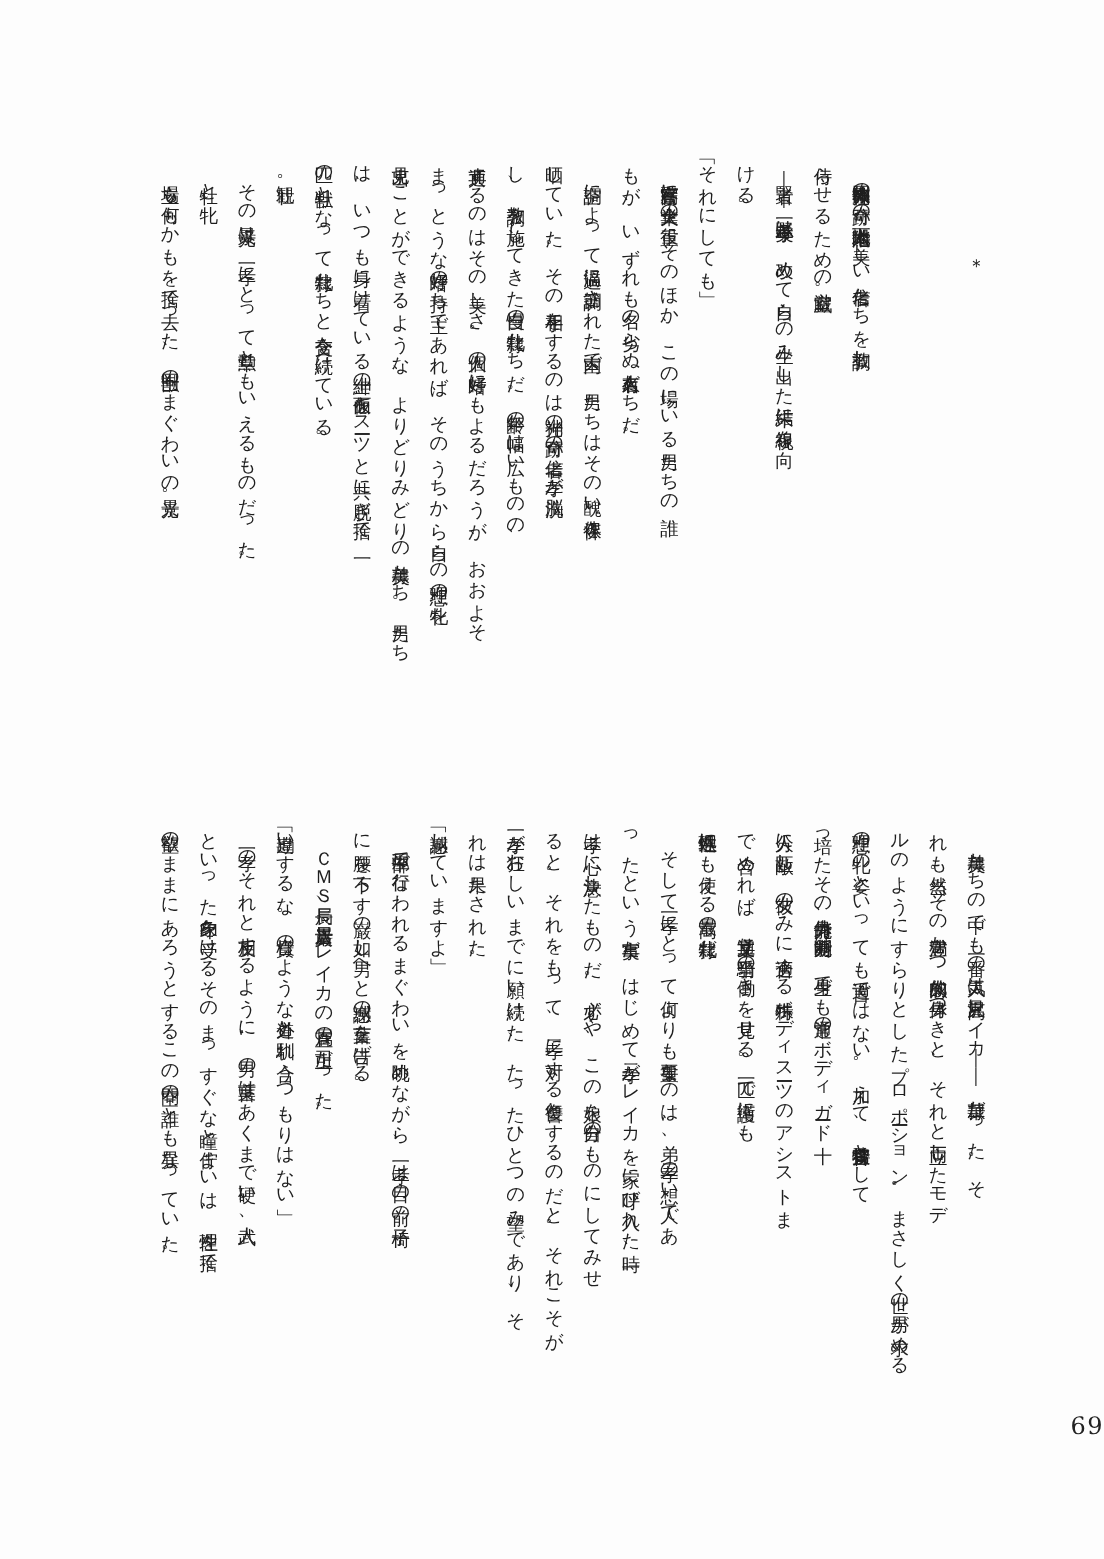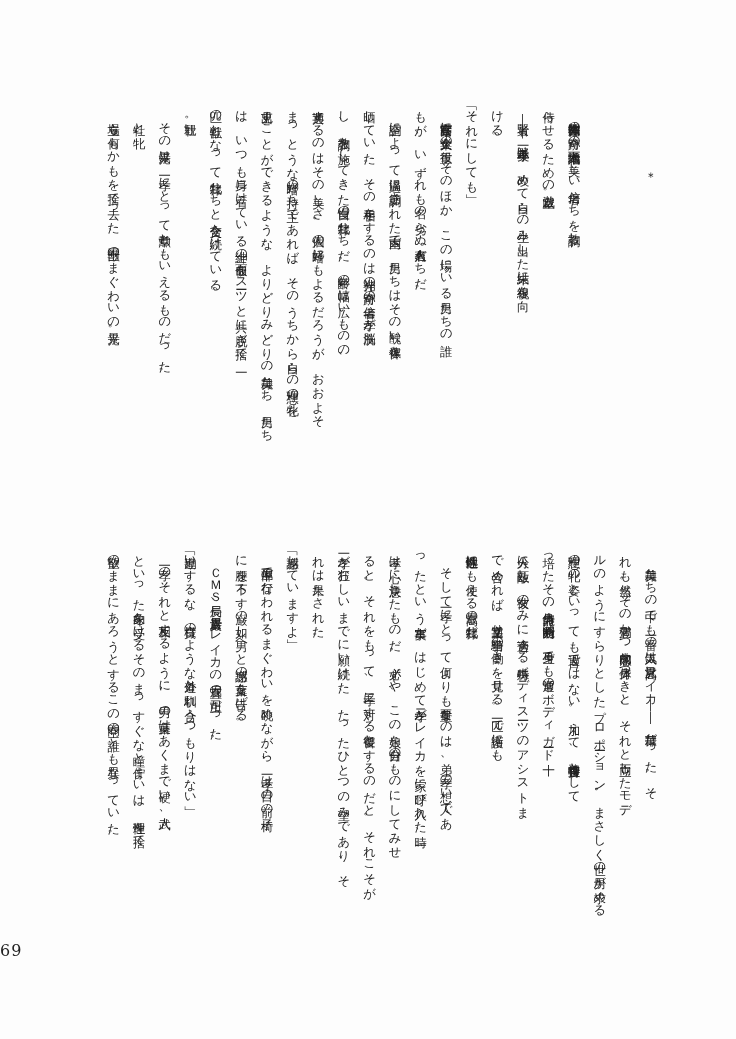--- a/index.html
+++ b/index.html
@@ -46,21 +46,21 @@
   }
   .separator-line {
     text-indent: 62px;           
     margin-block-end: 51.2px;    
   }
   .pagenum {
     position: absolute;
     top: 941px;
     left: 0;
     width: 736px;
-    text-align: left;
+    text-align: right;
     font-size: 16px;
     letter-spacing: 1px;
     color: #222222;
   }
 </style>
 </head>
 <body>
 
 <div class="page">
 

